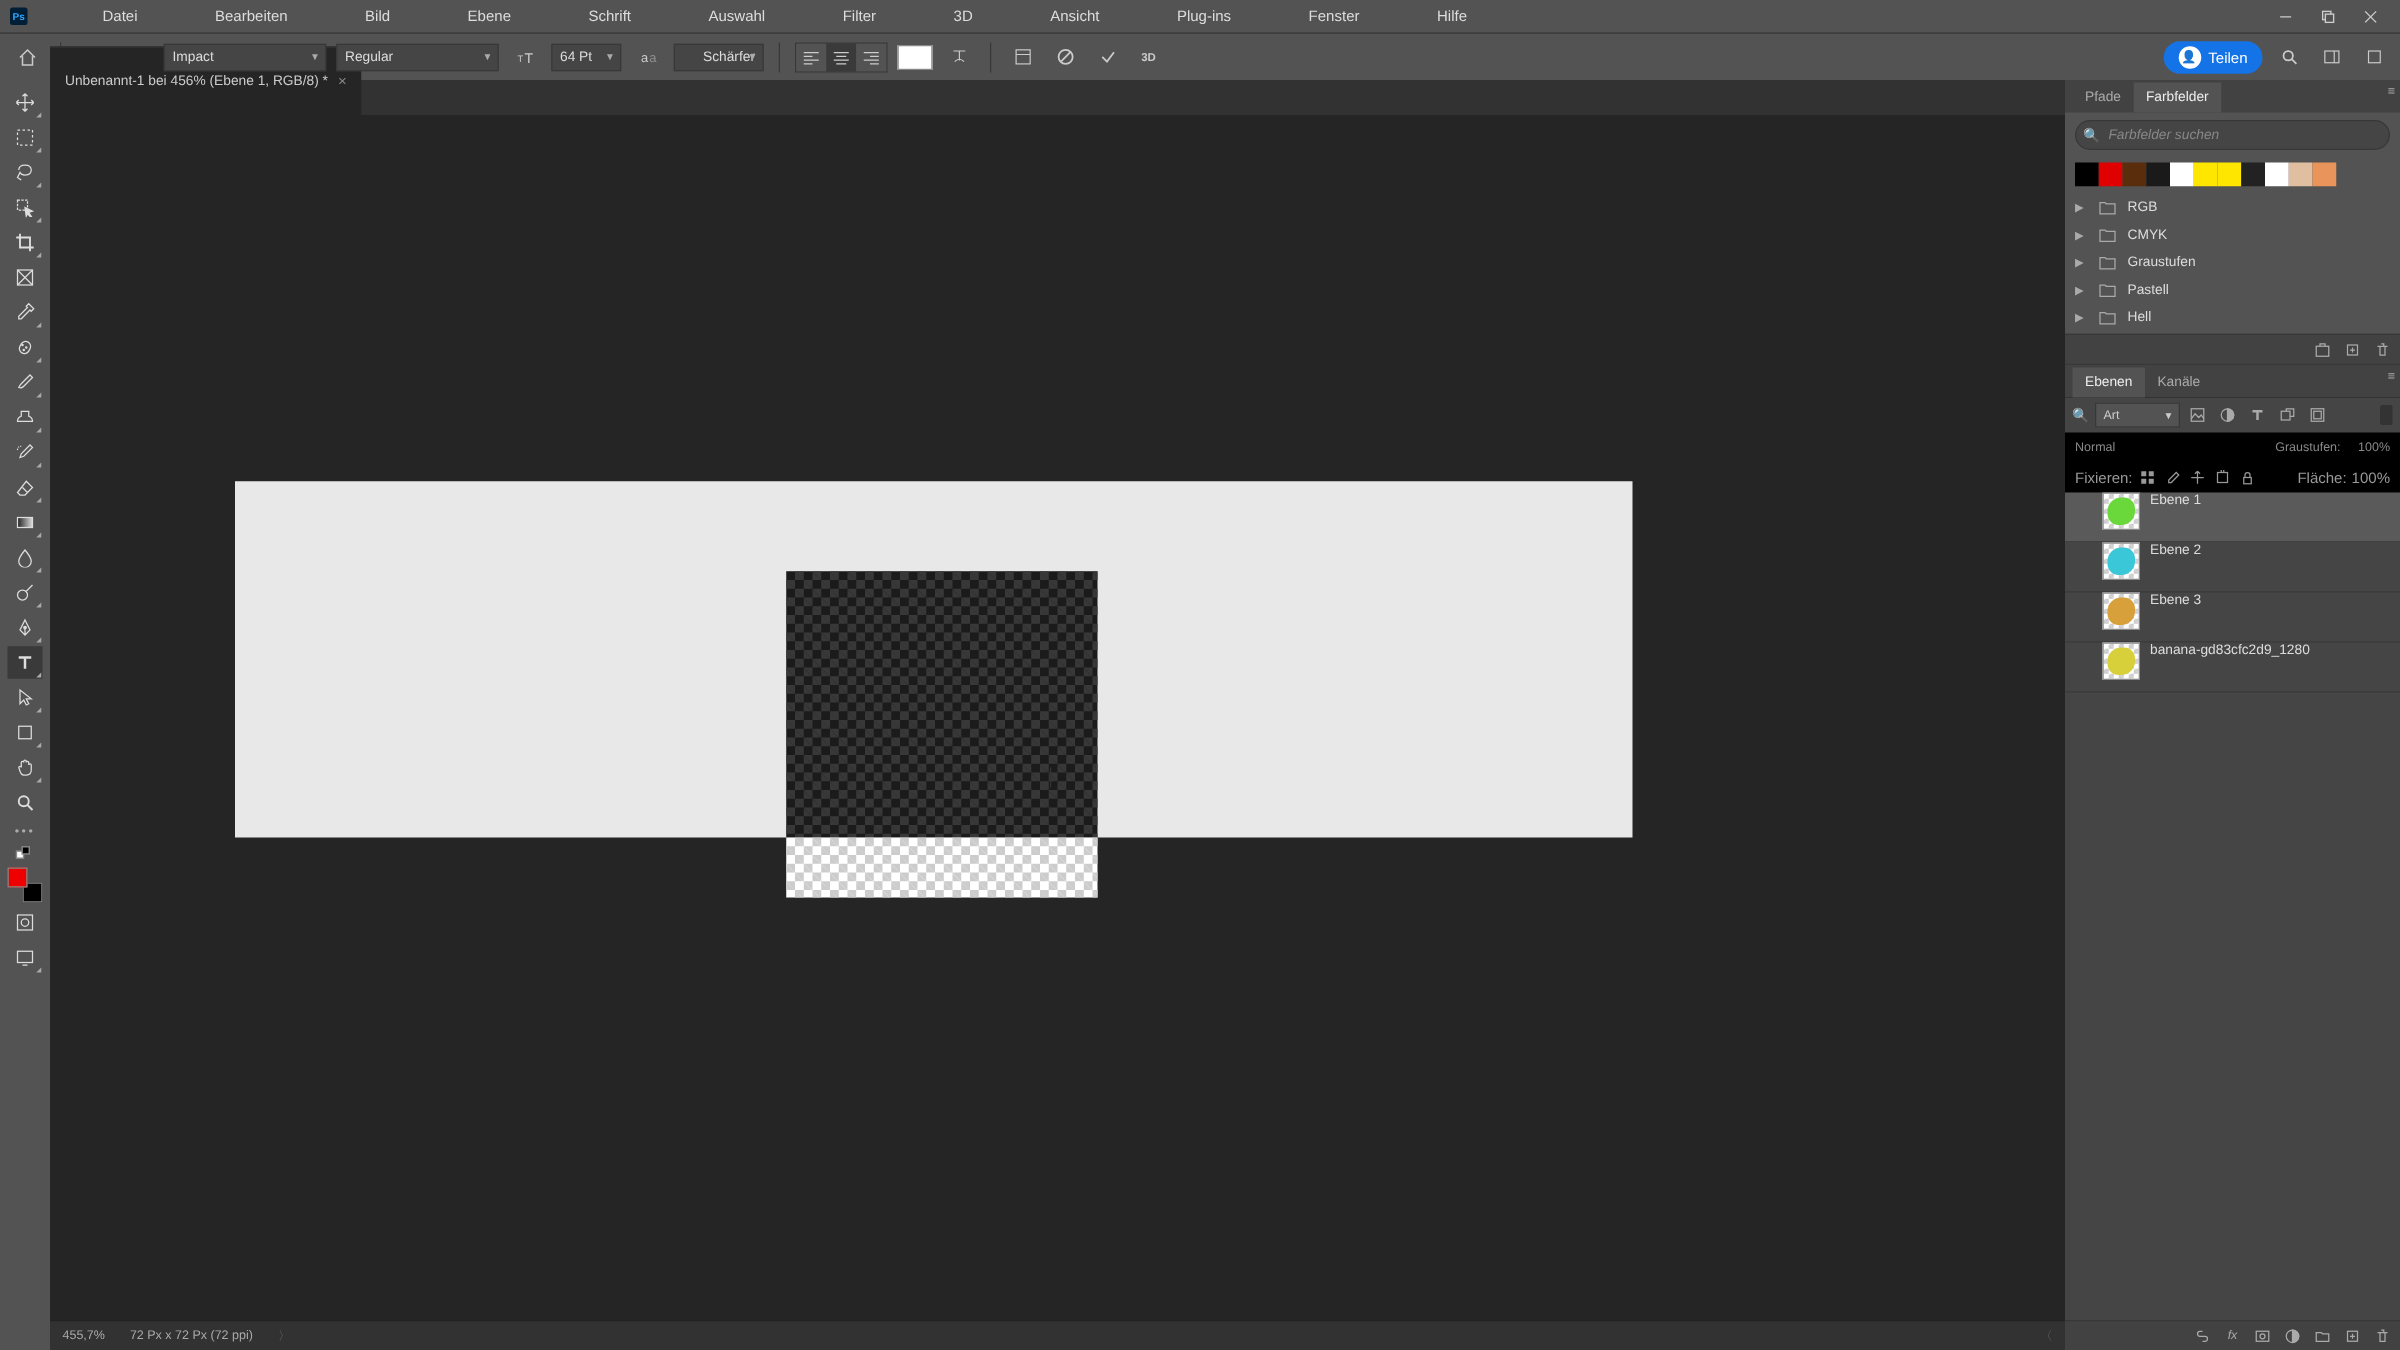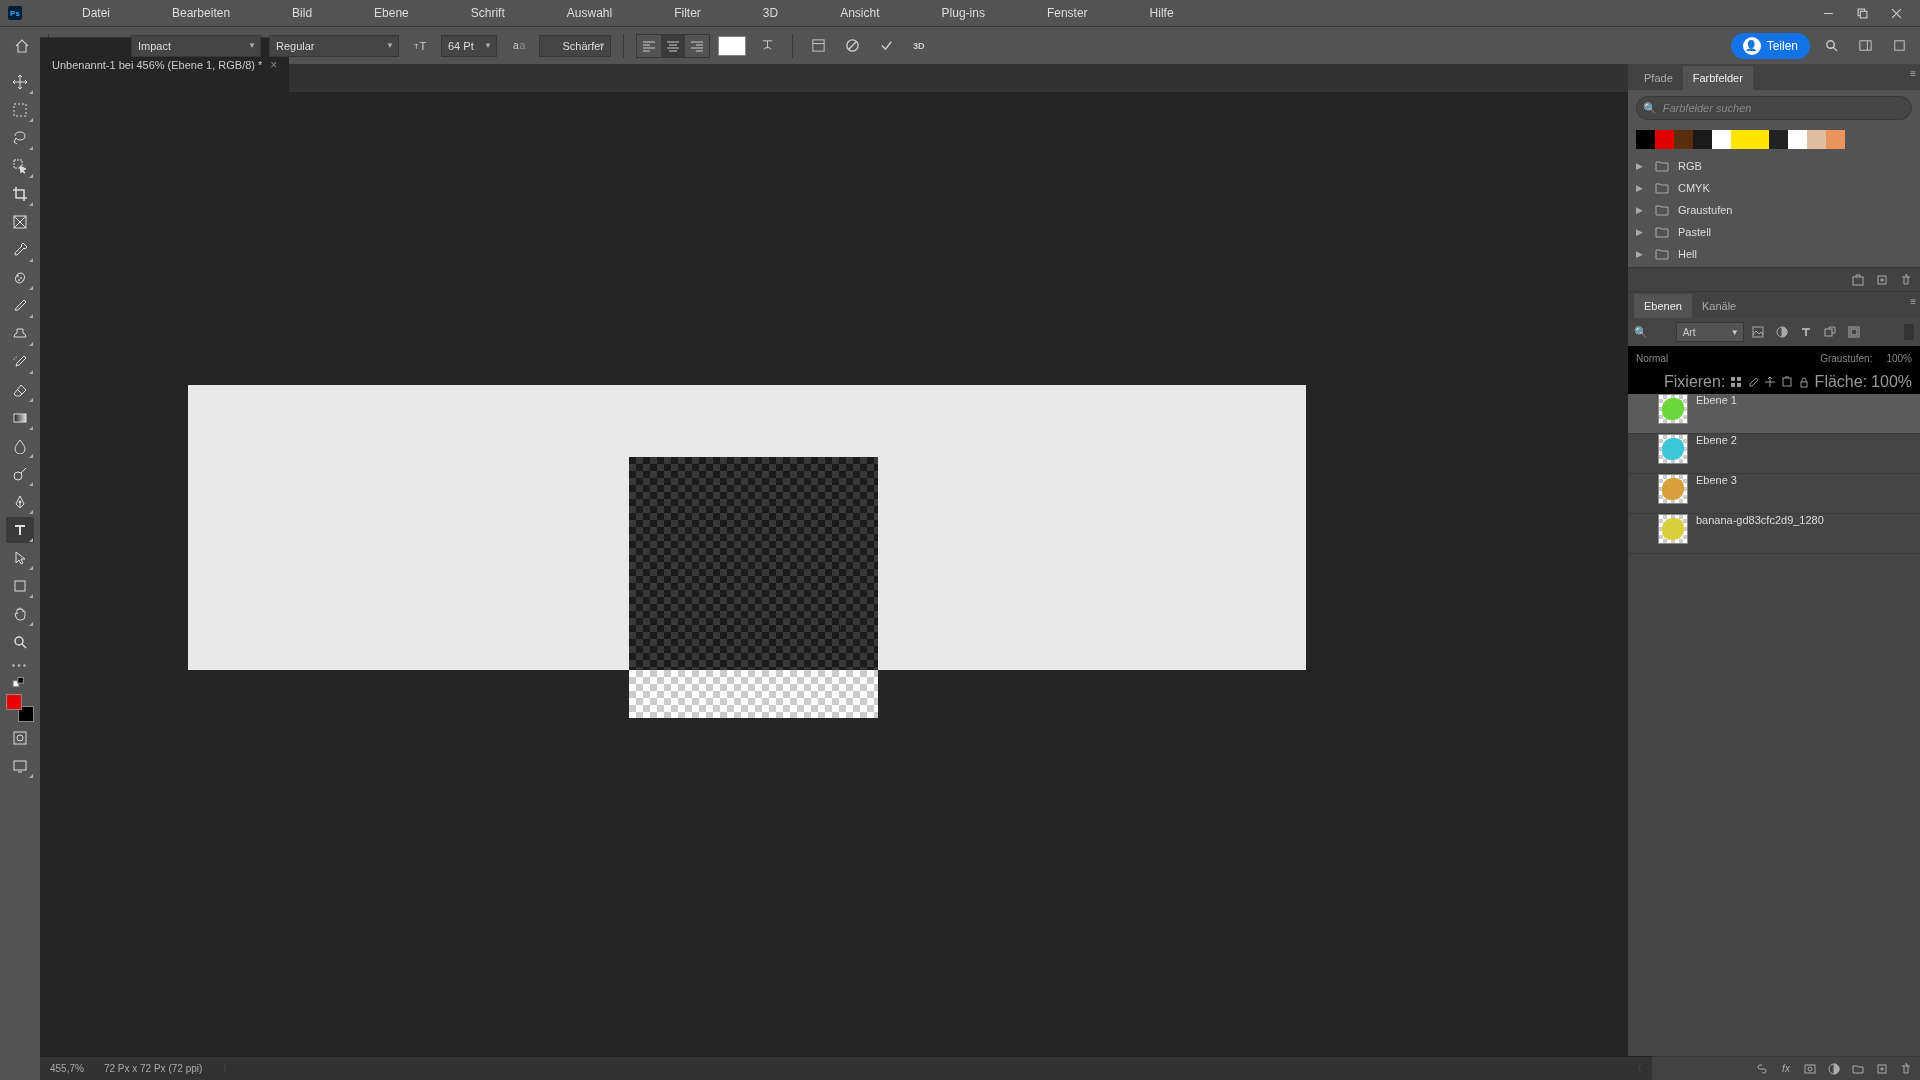--- a/index.html
+++ b/index.html
@@ -50,43 +50,43 @@
 .toolbox .tool { width: 28px; height: 26px; display: flex; align-items: center; justify-content: center; color: #ddd; margin: 1px 0; position: relative; }
 .toolbox .tool.active { background: #3a3a3a; }
 .toolbox .tool svg { width: 16px; height: 16px; }
 .toolbox .tool .corner { position: absolute; right: 1px; bottom: 1px; width: 0; height: 0; border-right: 4px solid #aaa; border-top: 4px solid transparent; }
 .toolbox .dots { width: 28px; height: 18px; display: flex; align-items: center; justify-content: center; color: #aaa; letter-spacing: 2px; font-size: 10px; }
 .color-picker-tool { width: 32px; height: 32px; position: relative; margin-top: 2px; }
 .color-picker-tool .bg { position: absolute; right: 2px; bottom: 2px; width: 16px; height: 16px; background: #000; border: 1px solid #888; }
 .color-picker-tool .fg { position: absolute; left: 2px; top: 2px; width: 16px; height: 16px; background: #e00; border: 1px solid #888; }
 
 
-.panels { position: absolute; right: 0; top: 64px; bottom: 0; width: 292px; background: #535353; display: flex; flex-direction: column; }
+.panels { position: absolute; right: 0; top: 64px; bottom: 0; width: 268px; background: #535353; display: flex; flex-direction: column; }
 .panel-collapse-btn { position: absolute; right: 4px; top: 4px; color: #aaa; font-size: 10px; }
 .panel-tabs { height: 26px; background: #424242; display: flex; align-items: flex-end; padding-left: 6px; }
 .panel-tab { padding: 6px 10px; font-size: 11px; color: #aaa; }
 .panel-tab.active { background: #535353; color: #eee; }
 .swatch-search { margin: 6px 8px; height: 24px; background: #454545; border: 1px solid #383838; display: flex; align-items: center; padding: 0 6px; gap: 6px; color: #888; font-size: 11px; border-radius: 12px; }
 .swatch-row { display: flex; padding: 4px 8px; gap: 0; }
 .swatch { width: 19px; height: 19px; }
 .swatch-folders { padding: 2px 0; }
 .swatch-folder { display: flex; align-items: center; padding: 4px 8px; gap: 8px; color: #ddd; font-size: 11px; }
 .swatch-folder .tw { width: 10px; color: #aaa; font-size: 9px; }
 .swatch-folder .fold-ico { width: 16px; height: 14px; display: flex; align-items: center; justify-content: center; }
 .panel-footer { height: 24px; background: #424242; display: flex; justify-content: flex-end; align-items: center; padding: 0 6px; gap: 8px; border-top: 1px solid #383838; }
 .panel-footer .fbtn { width: 16px; height: 16px; color: #aaa; display: flex; align-items: center; justify-content: center; }
 
 .layers-panel { flex: 1; display: flex; flex-direction: column; background: #000000; border-top: 1px solid #383838; }
 .layer-filter-row { height: 28px; background: #454545; display: flex; align-items: center; padding: 0 6px; gap: 4px; }
-.layer-filter-row .kind-sel { background: #535353; border: 1px solid #383838; height: 20px; padding: 0 6px; display: flex; align-items: center; font-size: 10px; width: 68px; position: relative; margin-left: 24px; }
+.layer-filter-row .kind-sel { background: #535353; border: 1px solid #383838; height: 20px; padding: 0 6px; display: flex; align-items: center; font-size: 10px; width: 68px; position: relative; }
 .layer-filter-row .fic { width: 20px; height: 20px; display: flex; align-items: center; justify-content: center; color: #aaa; }
 .layer-filter-row .toggle { margin-left: auto; width: 10px; height: 16px; background: #333; border-radius: 2px; }
 .blend-row { height: 24px; display: flex; align-items: center; padding: 0 8px; gap: 14px; font-size: 10px; color: #888; }
 .blend-row .bsel { flex: 1; }
-.lock-row { height: 24px; display: flex; align-items: center; padding: 0 8px; gap: 4px; font-size: 16px; color: #999; margin-left: 28px; }
+.lock-row { height: 24px; display: flex; align-items: center; padding: 0 8px; gap: 4px; font-size: 12px; color: #999; }
 .lock-row .lic { width: 16px; height: 16px; display: flex; align-items: center; justify-content: center; }
 
 .layer-list { flex: 1; overflow: auto; background: #454545; }
 .layer-item { height: 40px; display: flex; align-items: flex-start; padding: 0 6px; gap: 8px; border-bottom: 1px solid #3a3a3a; }
 .layer-item.selected { background: #5a5a5a; }
 .layer-item .vis { width: 16px; height: 16px; }
 .layer-item .thumb { width: 30px; height: 30px; border: 1px solid #888; background: #fff; background-image: linear-gradient(45deg,#ccc 25%,transparent 25%,transparent 75%,#ccc 75%),linear-gradient(45deg,#ccc 25%,transparent 25%,transparent 75%,#ccc 75%); background-size: 8px 8px; background-position: 0 0,4px 4px; position: relative; overflow: hidden; }
 .layer-item .thumb .blob { position: absolute; inset: 3px; border-radius: 50% 40% 50% 40%; }
 .layer-item .lname { color: #ddd; font-size: 11px; }
 

